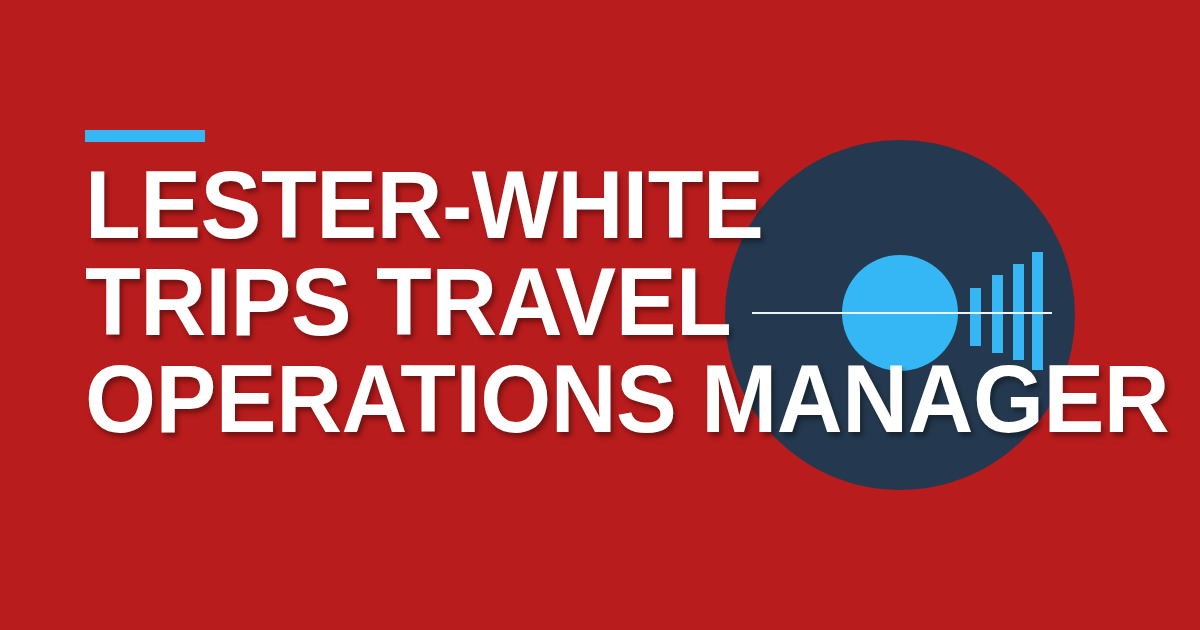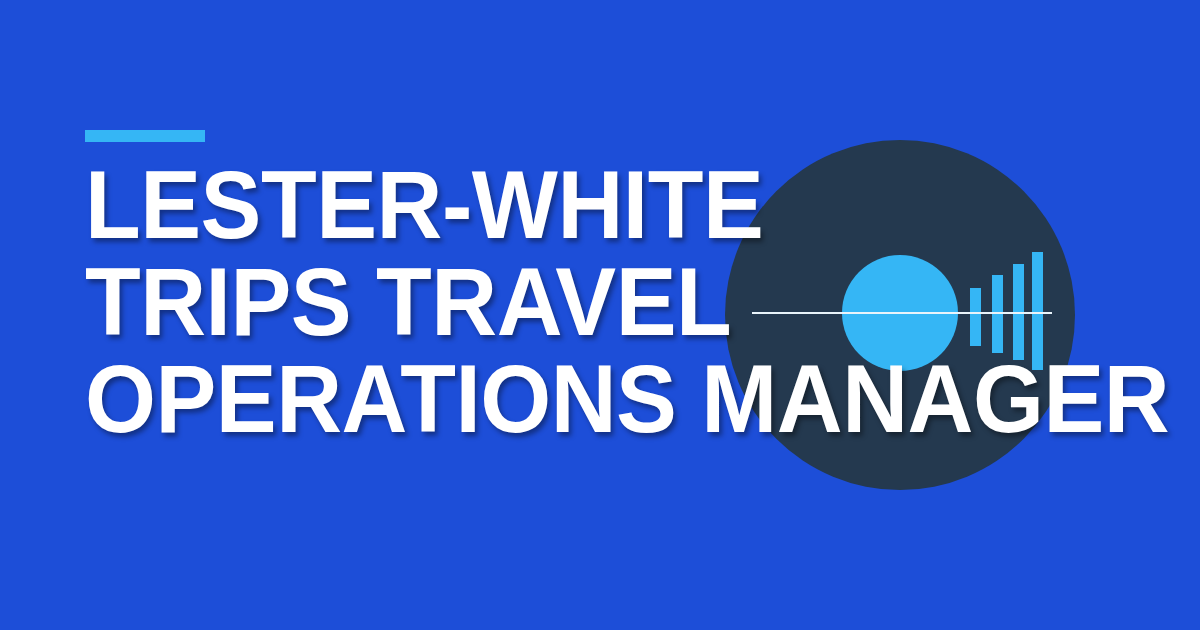--- a/index.html
+++ b/index.html
@@ -13,21 +13,21 @@
 
   body {
     font-family: "Liberation Sans", "DejaVu Sans", sans-serif;
     background: #112941;
   }
 
   #banner {
     position: relative;
     width: 1200px;
     height: 630px;
-    background: #1d4ed8;
+    background: #b91c1c;
     overflow: hidden;
   }
 
   
   #logo-mark {
     position: absolute;
     left: 0;
     top: 0;
     width: 1200px;
     height: 630px;

